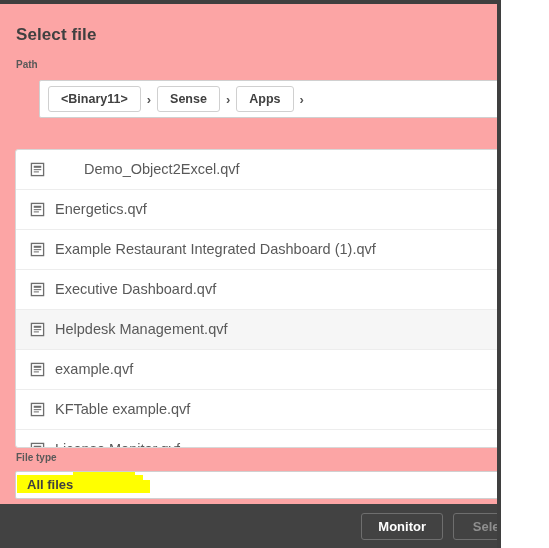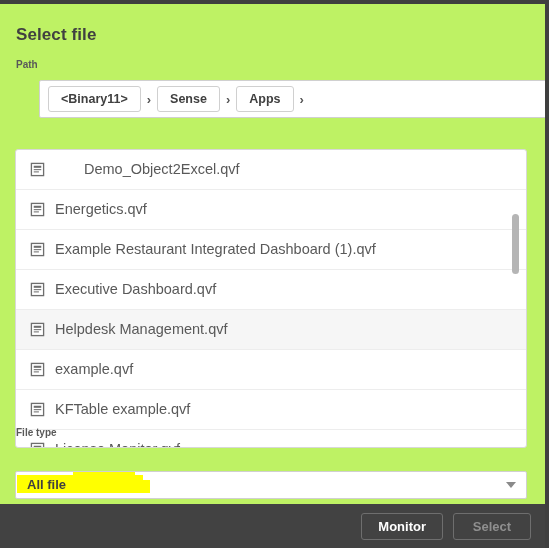--- a/index.html
+++ b/index.html
@@ -9,23 +9,23 @@
   }
   body {
     width: 549px;
     height: 548px;
     font-family: "Liberation Sans", sans-serif;
     overflow: hidden;
   }
 
   #dialog {
     position: relative;
-    width: 549px;
+    width: 501px;
     height: 548px;
-    background: #bef264;
+    background: #fca5a5;
     box-sizing: border-box;
     border-top: 4px solid #3f3f3f;
     border-right: 4px solid #3f3f3f;
     overflow: hidden;
   }
 
   
   .dialog-title {
     position: absolute;
     left: 16px;
@@ -36,21 +36,21 @@
     letter-spacing: 0.1px;
   }
 
   .field-label {
     position: absolute;
     font-size: 10px;
     color: #595959;
     font-weight: bold;
   }
   .label-path { left: 16px; top: 55px; }
-  .label-filetype { left: 16px; top: 423px; }
+  .label-filetype { left: 16px; top: 448px; }
 
   
   .path-box {
     position: absolute;
     left: 31px;
     top: 76px;
     width: 512px;
     height: 38px;
     box-sizing: border-box;
     border: 1px solid #d0d0d0;
@@ -335,21 +335,21 @@
     </div>
   </div>
 
   <div class="field-label label-filetype">File type</div>
 
   <div class="select-wrap">
     <div class="select-box"></div>
     <div class="highlight hl-a"></div>
     <div class="highlight hl-b"></div>
     <div class="highlight hl-c"></div>
-    <div class="select-value">All file</div>
+    <div class="select-value">All files</div>
     <div class="select-caret"></div>
   </div>
 
   <div class="footer">
     <button class="btn btn-cancel">Monitor</button>
     <button class="btn btn-select">Select</button>
   </div>
 
 </div>
 

